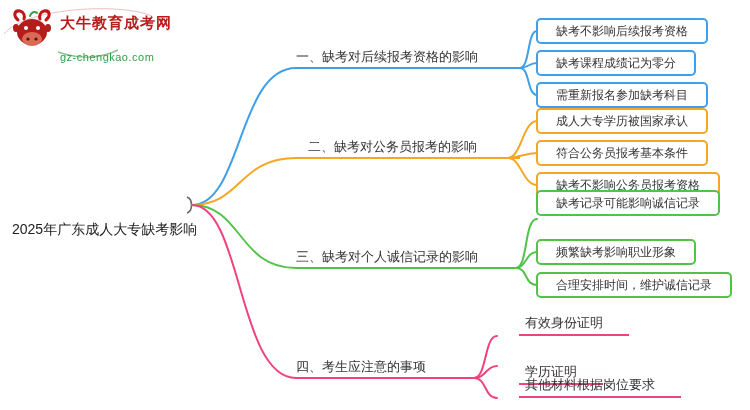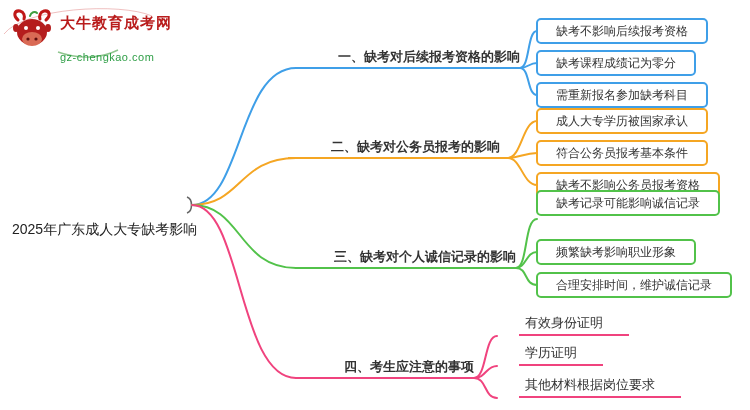--- a/index.html
+++ b/index.html
@@ -6,21 +6,21 @@
   .stage{
     position:relative;width:750px;height:410px;overflow:hidden;background:#fff;
     font-family:"Liberation Sans","DejaVu Sans",sans-serif;color:#333;
   }
   svg.links{position:absolute;left:0;top:0;width:750px;height:410px;}
   .root{
     position:absolute;left:12px;top:194px;font-size:14px;line-height:22px;
     color:#222;font-weight:500;white-space:nowrap;margin-top:24px;
   }
   .branch-label{
-    position:absolute;text-align:right;font-size:13px;font-weight:700;
+    position:absolute;text-align:left;font-size:13px;font-weight:400;
     line-height:20px;color:#333;border-bottom:2px solid;white-space:nowrap;
   }
   .branch-label.b1{border-color:#3F9FE8;}
   .branch-label.b2{border-color:#F5A623;}
   .branch-label.b3{border-color:#52C24A;}
   .branch-label.b4{border-color:#F0437E;}
   .leaf{
     position:absolute;padding:3px 18px;border:2px solid;border-radius:5px;
     background:#fff;font-size:12px;line-height:16px;color:#333;white-space:nowrap;
   }
@@ -97,33 +97,33 @@
     </svg>
     <div class="logo-text">
       <div class="logo-title">大牛教育成考网</div>
       <div class="logo-sub">gz-chengkao.com</div>
     </div>
   </div>
 
   <div class="root">2025年广东成人大专缺考影响</div>
 
   <div class="branch-label b1" style="left:296px;top:47px;width:224px">一、缺考对后续报考资格的影响</div>
-  <div class="branch-label b2" style="left:288px;top:137px;width:212px">二、缺考对公务员报考的影响</div>
+  <div class="branch-label b2" style="left:308px;top:137px;width:212px">二、缺考对公务员报考的影响</div>
   <div class="branch-label b3" style="left:296px;top:247px;width:220px">三、缺考对个人诚信记录的影响</div>
   <div class="branch-label b4" style="left:296px;top:357px;width:178px">四、考生应注意的事项</div>
 
   <div class="leaf b1" style="left:536px;top:18px">缺考不影响后续报考资格</div>
   <div class="leaf b1" style="left:536px;top:50px">缺考课程成绩记为零分</div>
   <div class="leaf b2" style="left:536px;top:108px">成人大专学历被国家承认</div>
 
   <div class="leaf b1" style="left:536px;top:82px">需重新报名参加缺考科目</div>
   <div class="leaf b2" style="left:536px;top:140px">符合公务员报考基本条件</div>
   <div class="leaf b2" style="left:536px;top:172px">缺考不影响公务员报考资格</div>
 
   <div class="leaf b3" style="left:536px;top:190px">缺考记录可能影响诚信记录</div>
   <div class="leaf b3" style="left:536px;top:239px">频繁缺考影响职业形象</div>
   <div class="leaf b3" style="left:536px;top:272px">合理安排时间，维护诚信记录</div>
 
   <div class="leaf-u" style="left:497px;top:313px">有效身份证明</div>
-  <div class="leaf-u" style="left:497px;top:343px">学历证明</div>
+  <div class="leaf-u" style="left:497px;top:362px">学历证明</div>
   <div class="leaf-u" style="left:497px;top:375px">其他材料根据岗位要求</div>
 
 </div>
 
 </body></html>

